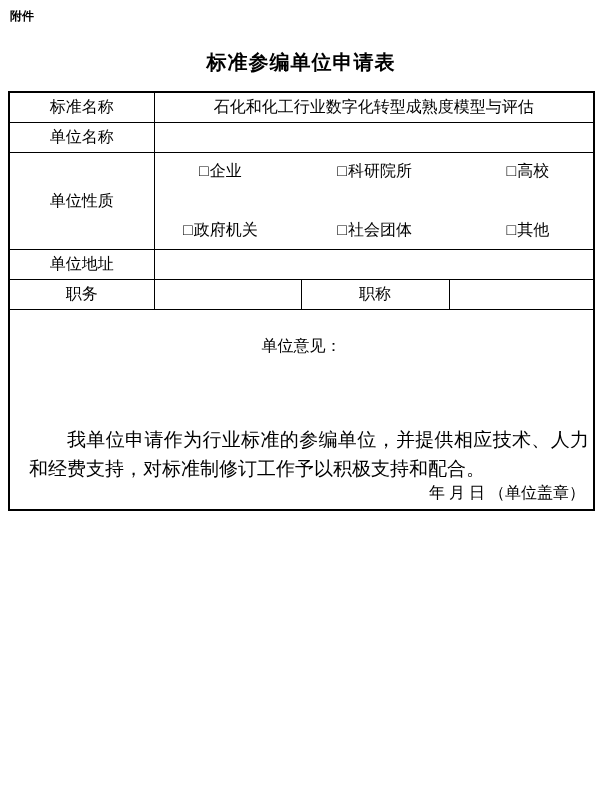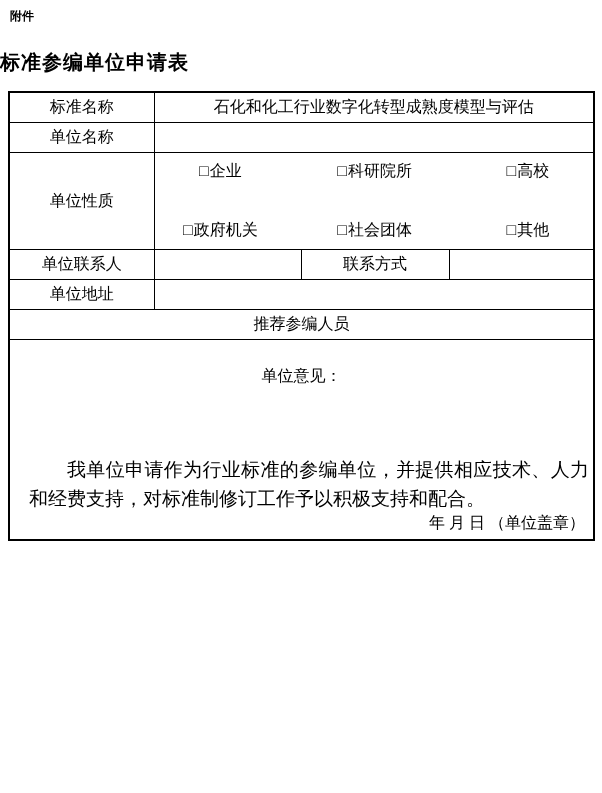--- a/index.html
+++ b/index.html
@@ -8,21 +8,21 @@
     background:#ffffff;color:#000000;
     font-family:"Liberation Serif","DejaVu Serif",serif;
     overflow:hidden;
   }
   .attachment{
     padding:8px 0 0 10px;
     font-size:12px;font-weight:bold;
   }
   .doc-title{
     margin-top:24px;
-    text-align:left;
+    text-align:center;
     font-size:20px;font-weight:bold;
     letter-spacing:1px;
   }
   table.form{
     margin:15px 0 0 8px;
     width:585px;
     border-collapse:collapse;
     table-layout:fixed;
     border:2px solid #000;
   }
@@ -103,37 +103,34 @@
         <span class="cbitem"><span class="cb">□</span><span>企业</span></span>
         <span class="cbitem"><span class="cb">□</span><span>科研院所</span></span>
         <span class="cbitem"><span class="cb">□</span><span>高校</span></span>
         <span class="cbitem"><span class="cb">□</span><span>政府机关</span></span>
         <span class="cbitem"><span class="cb">□</span><span>社会团体</span></span>
         <span class="cbitem"><span class="cb">□</span><span>其他</span></span>
       </div>
     </td>
   </tr>
 
-  <tr class="h29">
-    <td>单位联系人</td>
-    <td></td>
-    <td>联系方式</td>
-    <td></td>
-  </tr>
 
   <tr class="h29">
     <td>单位地址</td>
     <td colspan="3"></td>
   </tr>
 
-  <tr class="h28">
-    <td colspan="4">推荐参编人员</td>
-  </tr>
 
 
+  <tr class="h29">
+    <td>职务</td>
+    <td></td>
+    <td>职称</td>
+    <td></td>
+  </tr>
 
 
   <tr class="h200">
     <td colspan="4" class="topleft opinion-cell">
       <div>单位意见：</div>
       <p class="statement">我单位申请作为行业标准的参编单位，并提供相应技术、人力和经费支持，对标准制修订工作予以积极支持和配合。</p>
       <div class="signature">年 月 日 （单位盖章）</div>
     </td>
   </tr>
 </tbody>

